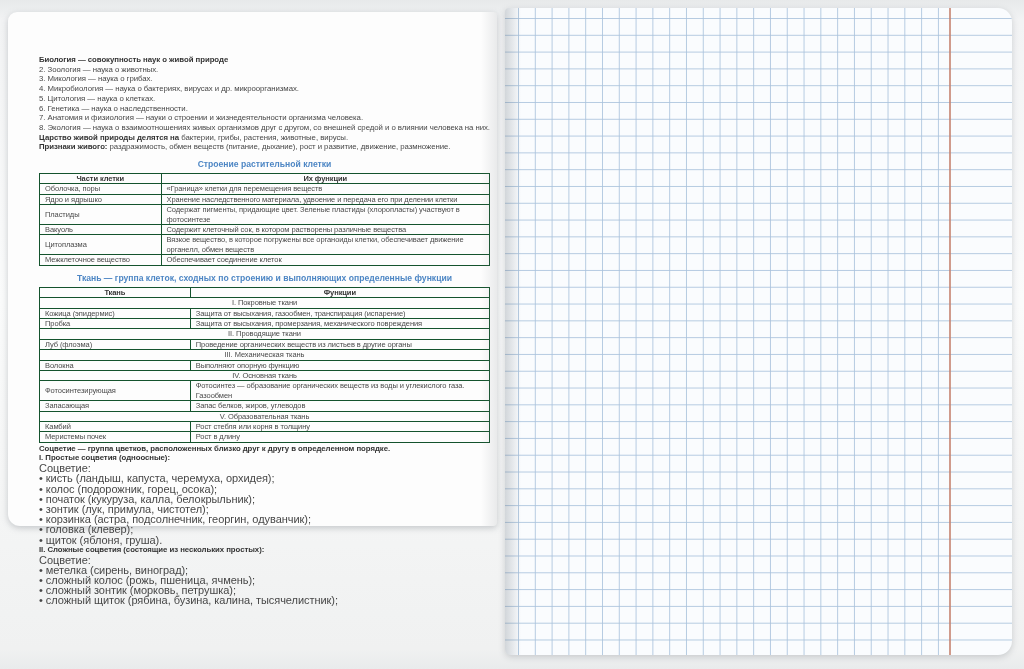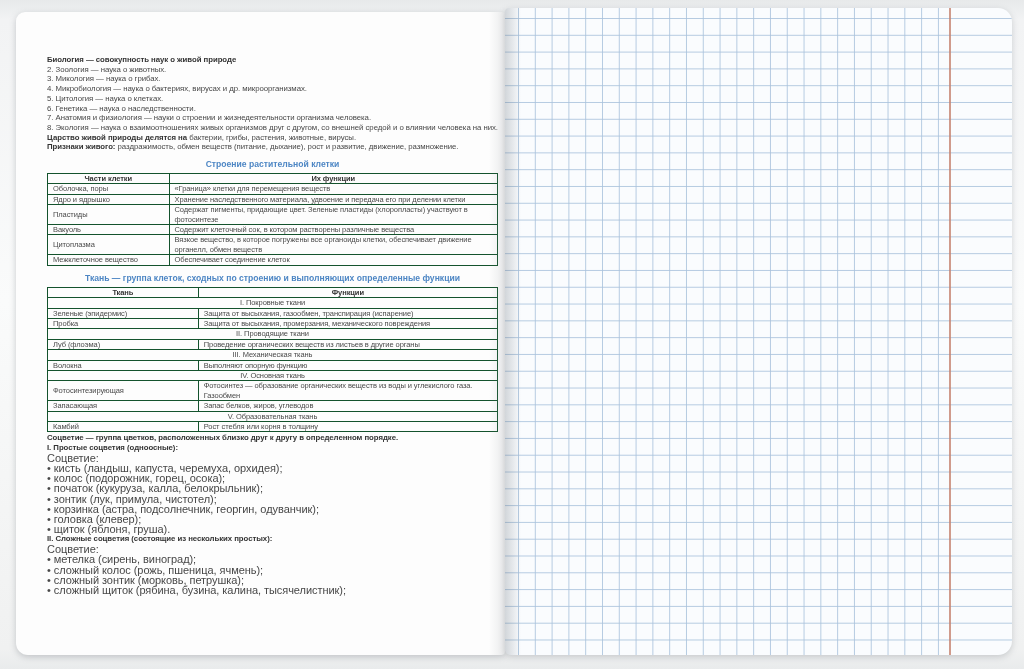--- a/index.html
+++ b/index.html
@@ -4,21 +4,21 @@
 <style>
   * { margin:0; padding:0; box-sizing:border-box; }
   html,body { width:1024px; height:669px; overflow:hidden; }
   body { background:#f2f3f3; font-family:"Liberation Sans", sans-serif; }
 
   .scene { position:relative; width:1024px; height:669px;
     background:linear-gradient(180deg,#e7e9ea 0%,#f2f3f4 3%,#fafbfb 45%,#f0f1f1 97%,#e9ebec 100%); }
 
   
   .page { position:absolute; }
-  .page-left { left:16px; top:12px; width:489px; height:643px; background:#fdfdfd;
+  .page-left { left:8px; top:12px; width:489px; height:514px; background:#fdfdfd;
     border-radius:9px 4px 4px 12px; box-shadow:0 2px 6px rgba(110,116,122,.35); }
   .page-left::after { content:""; position:absolute; top:0; right:0; bottom:0; width:16px;
     background:linear-gradient(90deg,rgba(130,135,140,0),rgba(130,135,140,.16)); border-radius:0 4px 4px 0; }
 
   .page-content { position:absolute; inset:0; padding:43px 7px 0 31px; color:#474747; }
 
   .t-line { font-size:7.8px; line-height:9.7px; letter-spacing:-.05px; }
   .b { font-weight:bold; color:#333; }
   .mt { margin-top:1px; }
 
@@ -119,21 +119,21 @@
           </colgroup>
         <tbody>
             <tr>
               <th>Ткань</th>
               <th>Функции</th>
             </tr>
             <tr>
               <td class="section" colspan="2">I. Покровные ткани</td>
             </tr>
             <tr>
-              <td>Зеленые (эпидермис)</td>
+              <td>Кожица (эпидермис)</td>
               <td>Защита от высыхания, газообмен, транспирация (испарение)</td>
             </tr>
             <tr>
               <td>Пробка</td>
               <td>Защита от высыхания, промерзания, механического повреждения</td>
             </tr>
             <tr>
               <td class="section" colspan="2">II. Проводящие ткани</td>
             </tr>
             <tr>
@@ -157,20 +157,24 @@
             <tr>
               <td>Запасающая</td>
               <td>Запас белков, жиров, углеводов</td>
             </tr>
             <tr>
               <td class="section" colspan="2">V. Образовательная ткань</td>
             </tr>
             <tr>
               <td>Камбий</td>
               <td>Рост стебля или корня в толщину</td>
+            </tr>
+            <tr>
+              <td>Меристемы почек</td>
+              <td>Рост в длину</td>
             </tr>
           </tbody>
       </table>
 
       <div class="t-line b mt">Соцветие — группа цветков, расположенных близко друг к другу в определенном порядке.</div>
       <div class="t-line b">I. Простые соцветия (одноосные):</div>
       <div class="bullet-line">Соцветие:</div>
       <div id="simple-list">
           <div class="bullet-line"><span class="bullet">•</span><span>кисть (ландыш, капуста, черемуха, орхидея);</span></div>
           <div class="bullet-line"><span class="bullet">•</span><span>колос (подорожник, горец, осока);</span></div>

